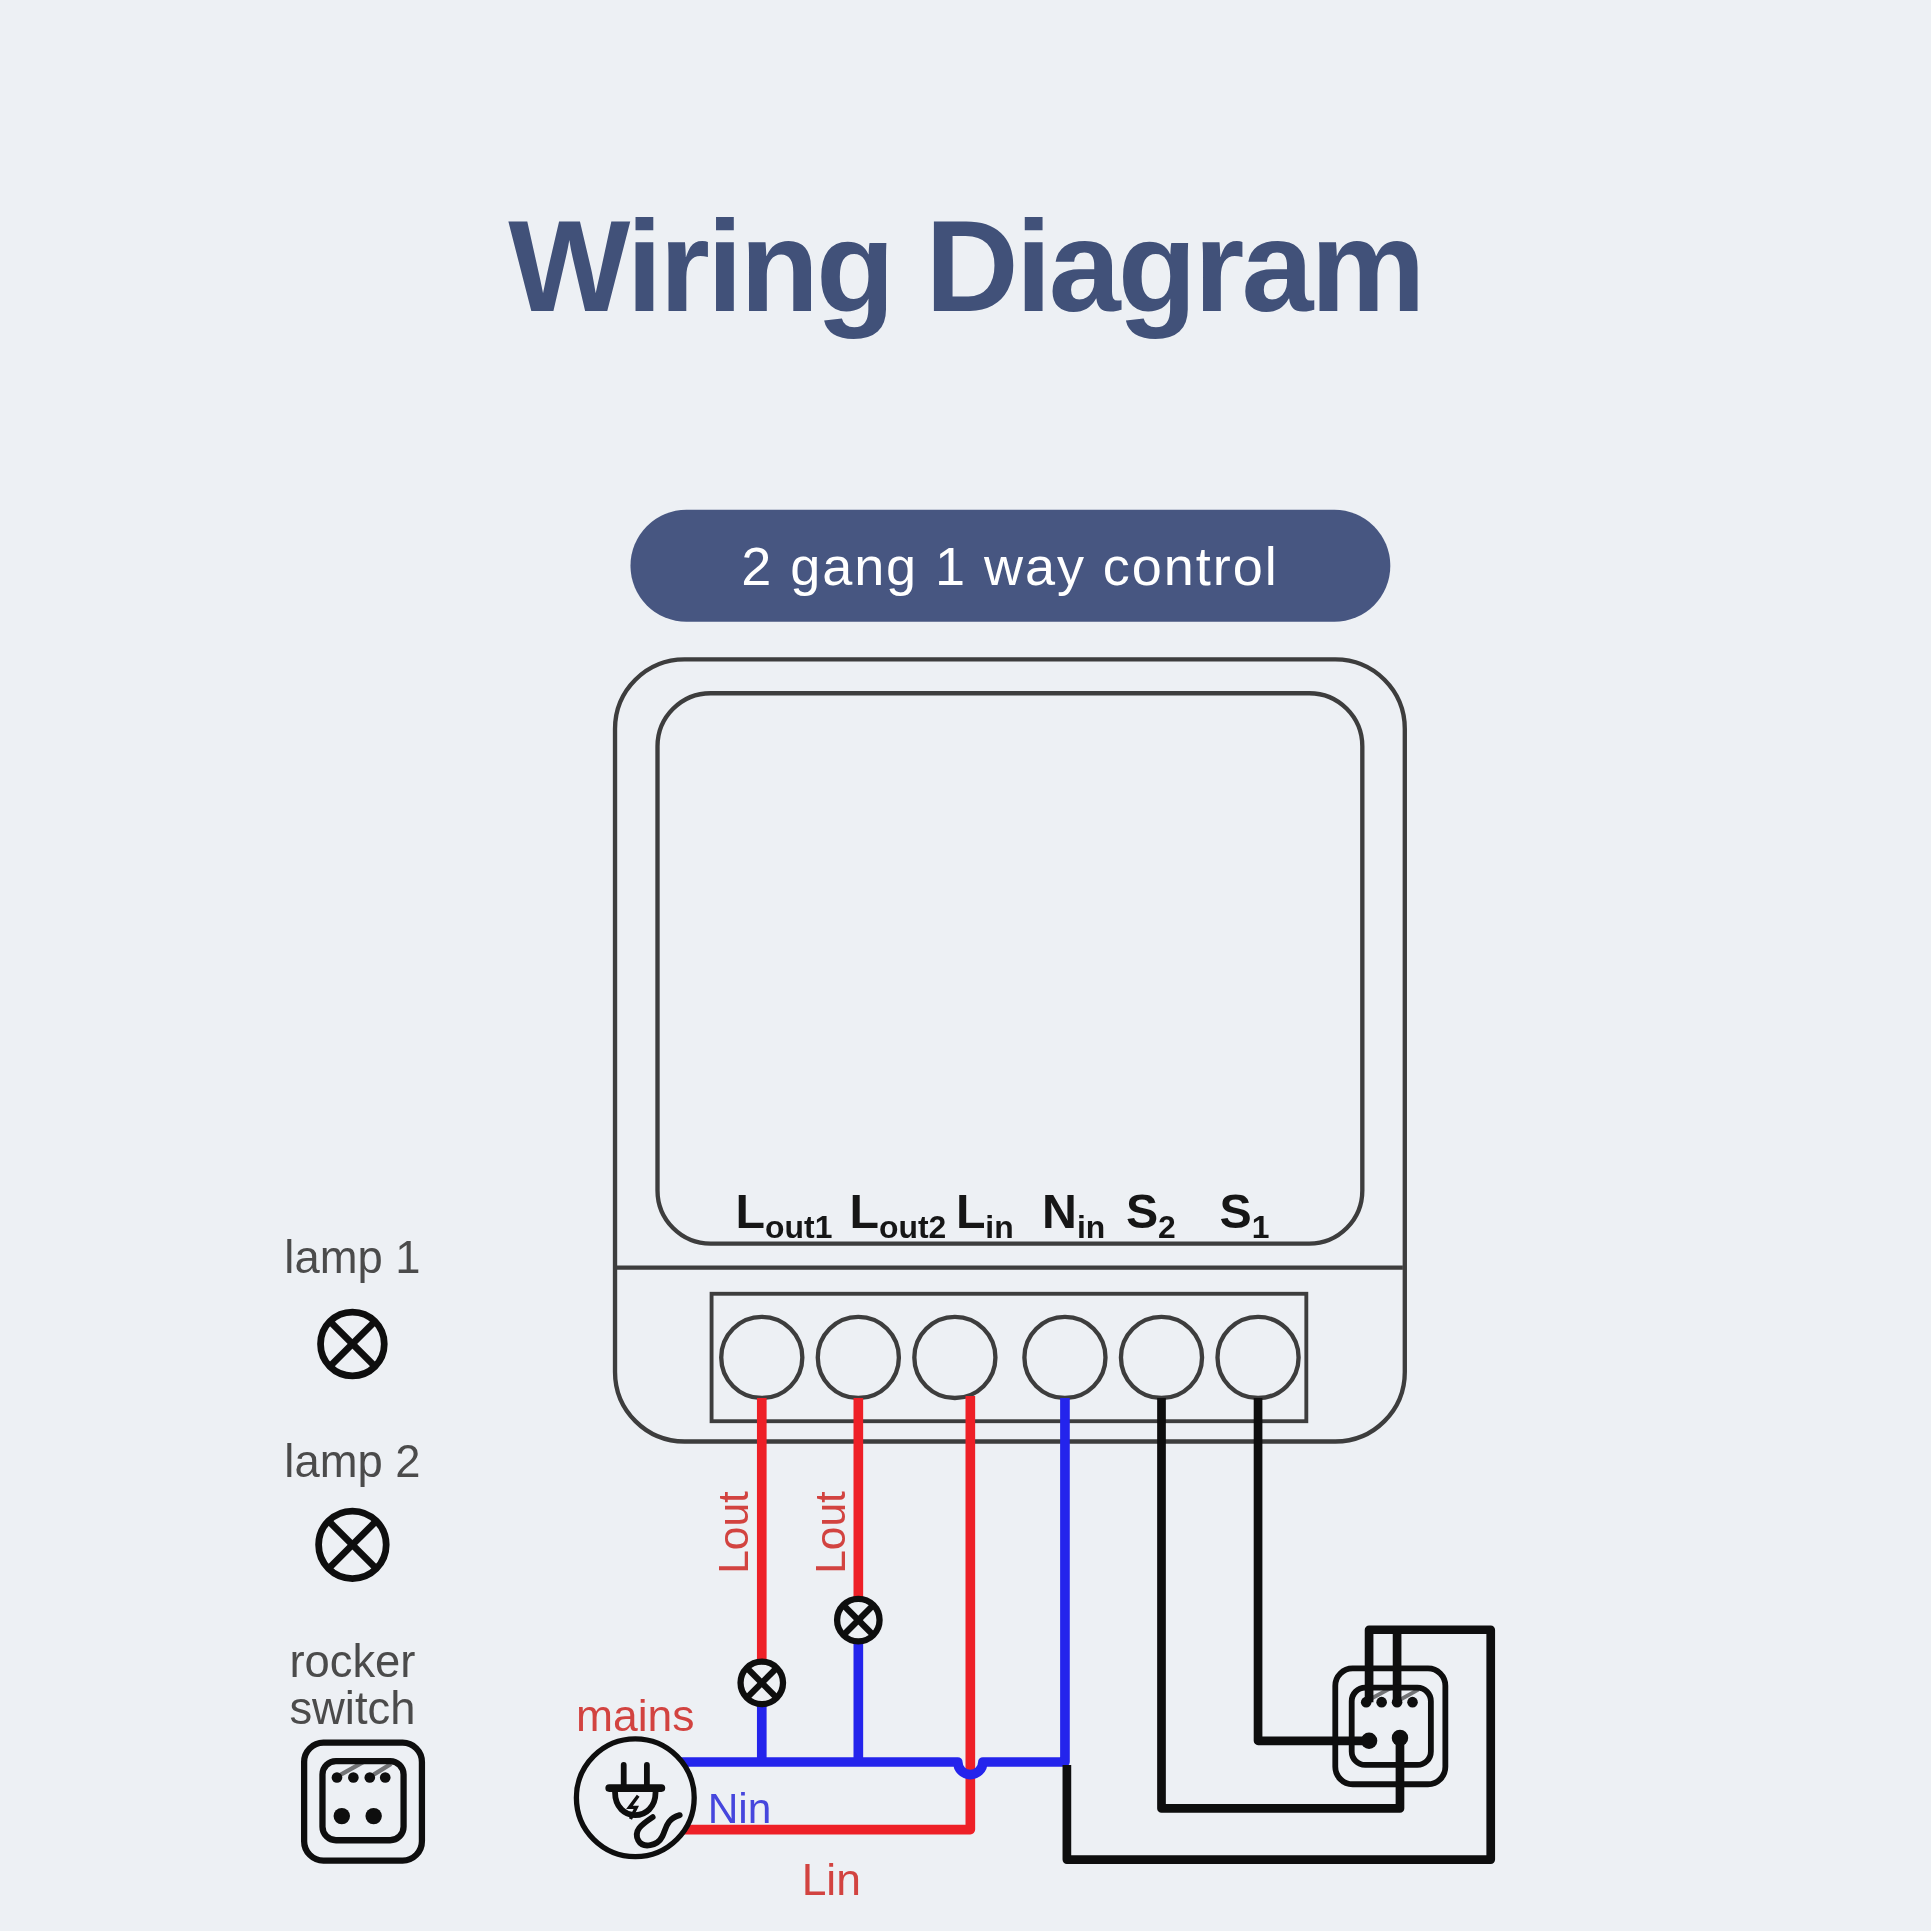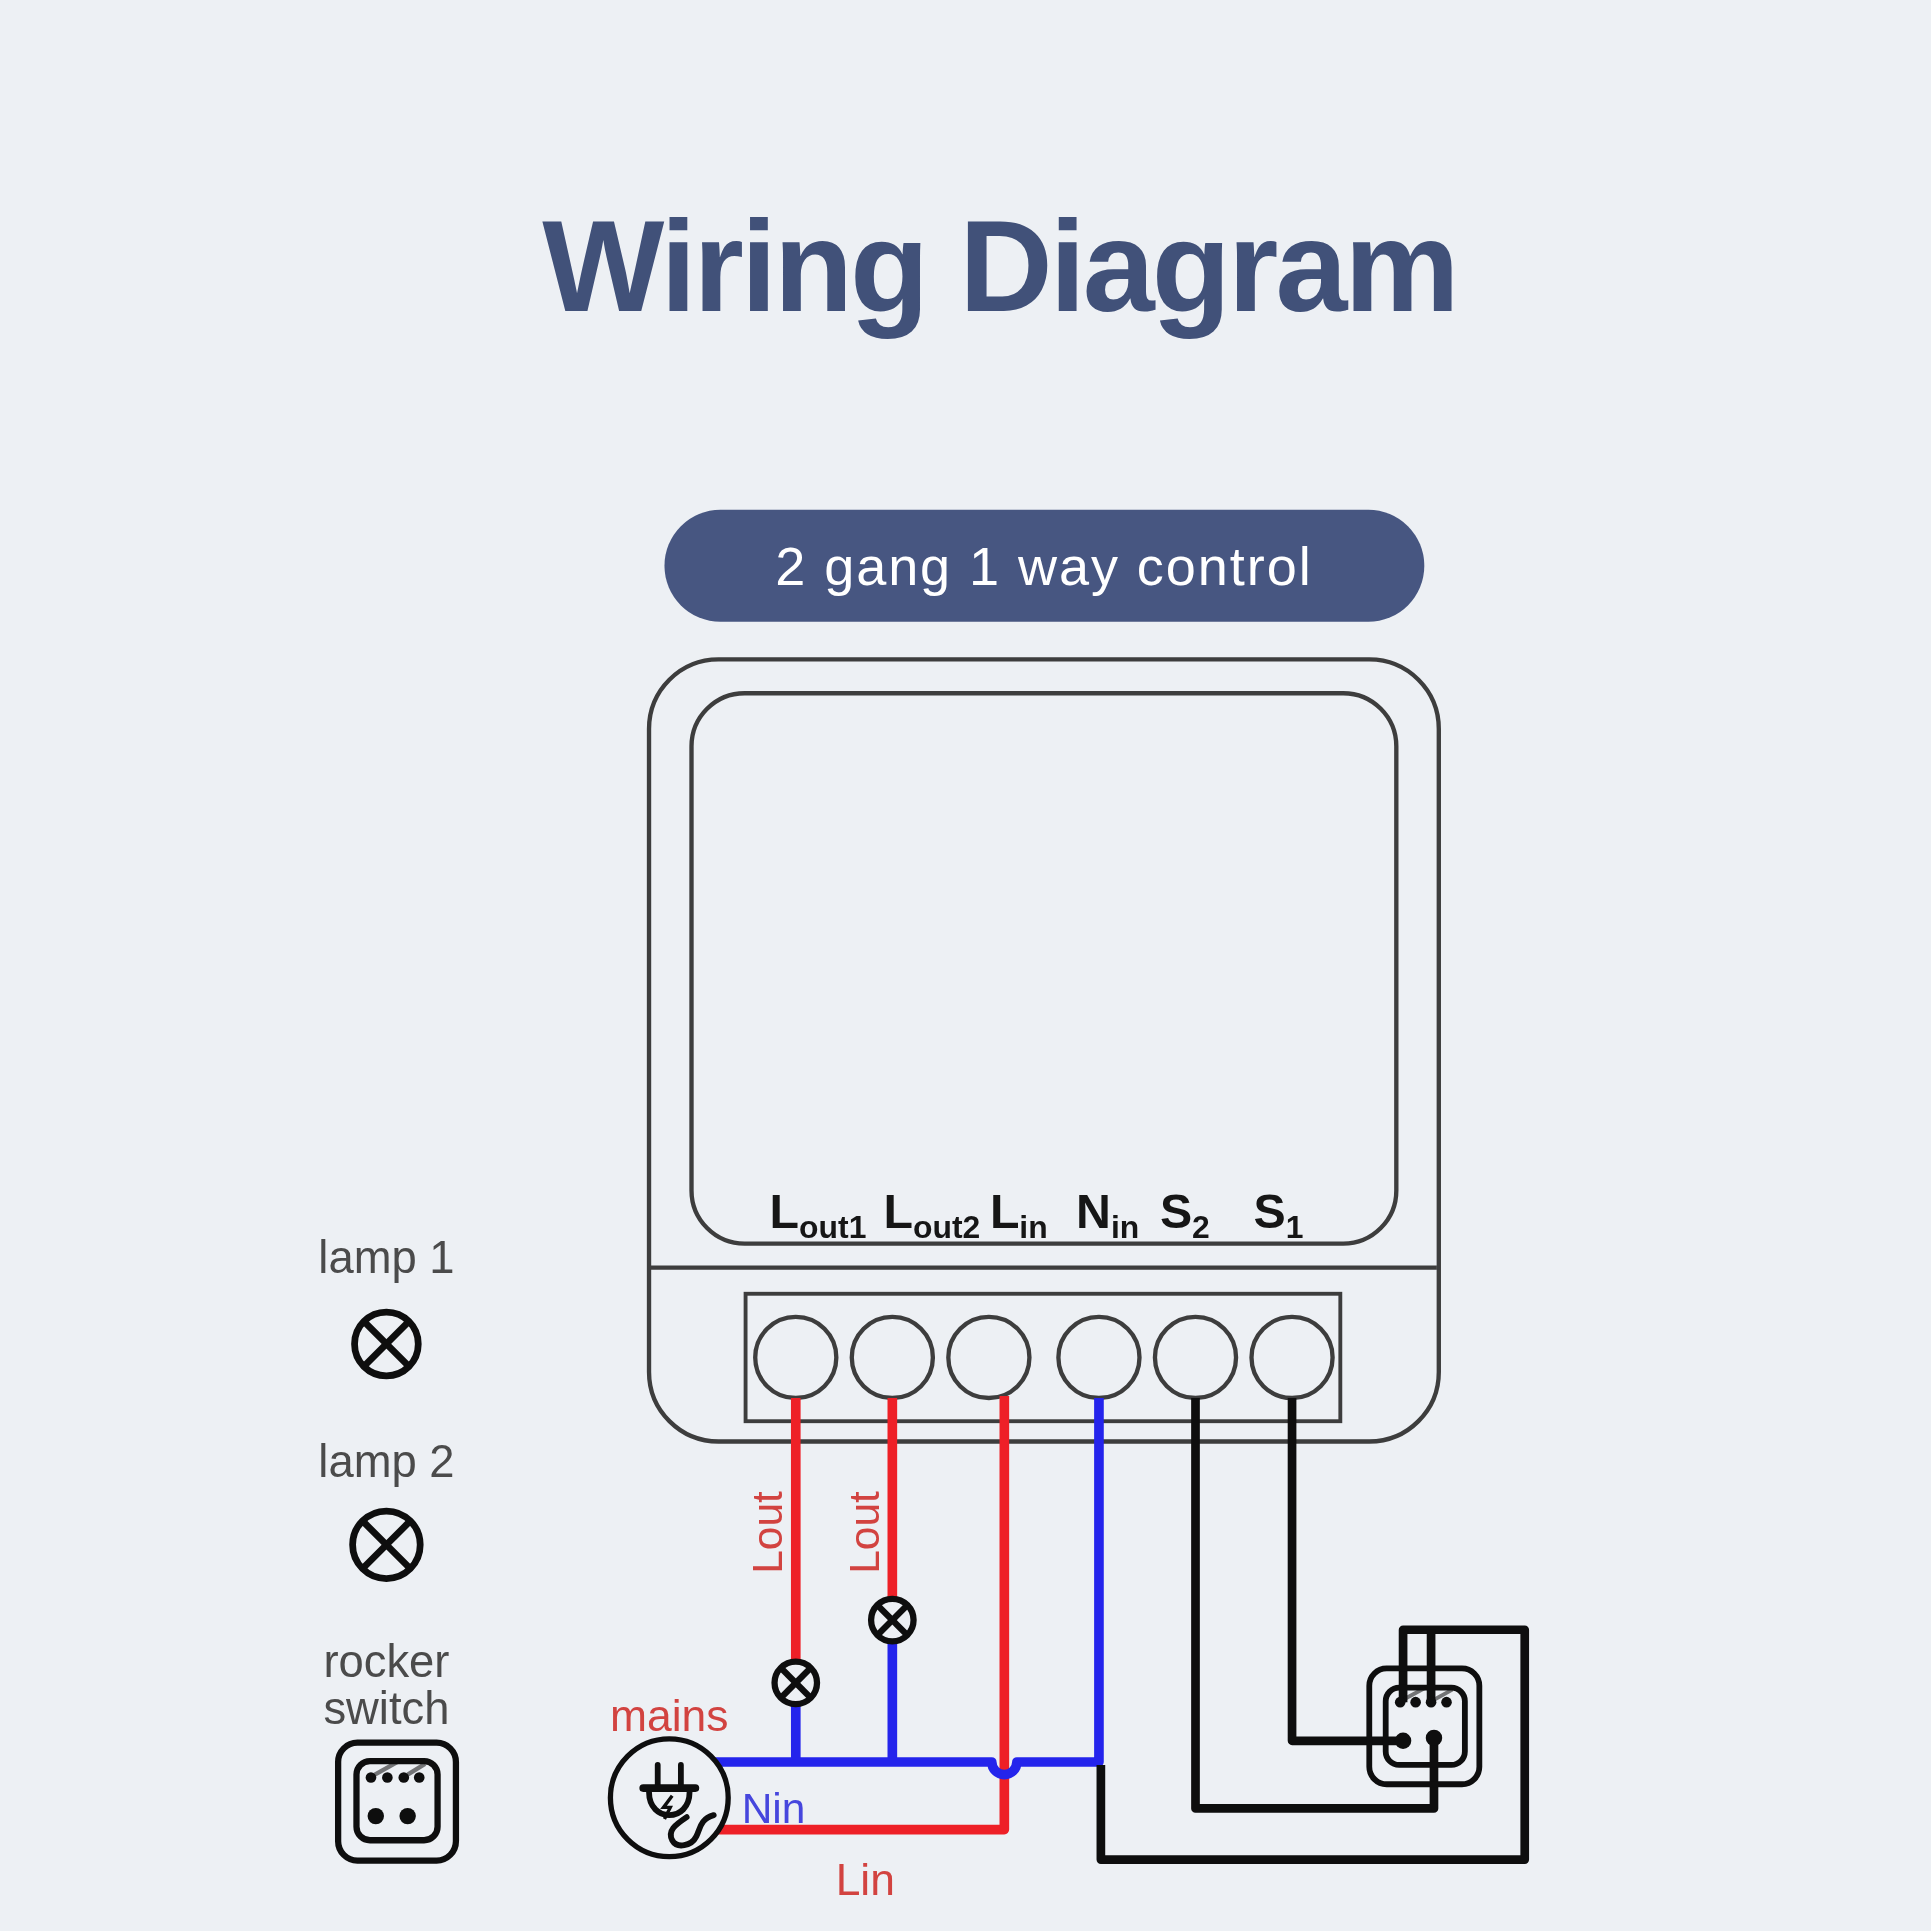--- a/index.html
+++ b/index.html
@@ -1,17 +1,17 @@
 <!DOCTYPE html>
 <html style="--background: #edf0f4; --title: #415179; --badge: #475681; --badge-text: #ffffff; --live-wire: #ee2027; --neutral-wire: #2424ec; --switch-wire: #0e0e0e; --red-label: #d24340; --blue-label: #4646dd; --gray-label: #4b4b4b; --device-outline: #3d3d3d;"><head>
 <meta charset="utf-8">
 <style>
   html,body{margin:0;padding:0;background:var(--background,#edf0f4);}
   .canvas{position:relative;width:1565px;height:1931px;background:var(--background,#edf0f4);
-          font-family:"Liberation Sans", sans-serif;margin-left:34px;}
+          font-family:"Liberation Sans", sans-serif;}
   svg{display:block}
   .title-text{font-family:"Liberation Sans",sans-serif;font-weight:bold;font-size:134px;
               letter-spacing:-3px;fill:var(--title,#415179);}
   .badge-bg{fill:var(--badge,#475681);}
   .badge-text{font-family:"Liberation Sans",sans-serif;font-size:56px;letter-spacing:2px;
               fill:var(--badge-text,#fff);}
   .case-line{stroke:var(--device-outline,#3d3d3d);fill:none;}
   .case-w45{stroke-width:4.5;}
   .case-w4{stroke-width:4;}
   .terminal-label{font-family:"Liberation Sans",sans-serif;font-weight:bold;font-size:50px;

